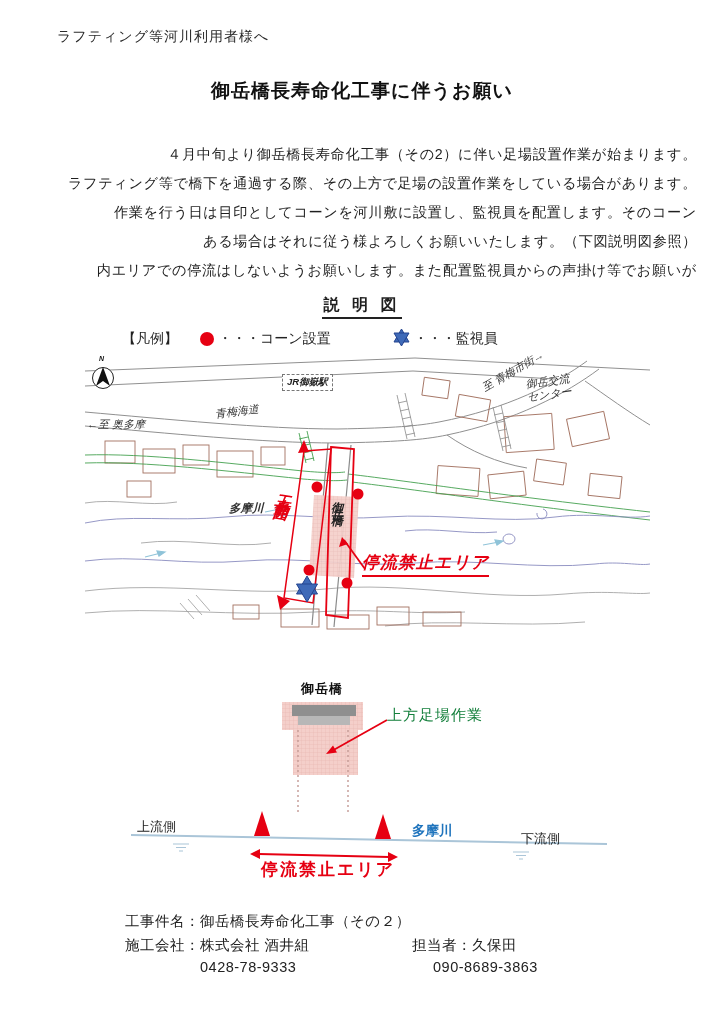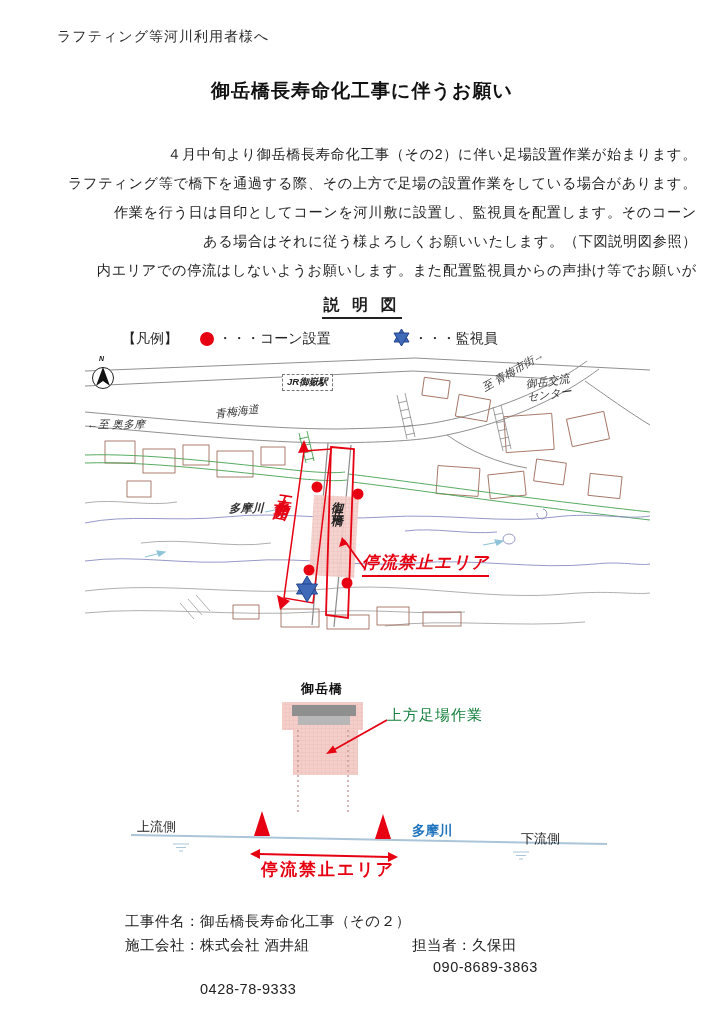--- a/index.html
+++ b/index.html
@@ -37,21 +37,21 @@
   .lbl-nostop-map { left:277px; top:196px; font-size:17px; font-weight:bold; color:#e60012; border-bottom:2px solid #e60012; padding-bottom:1px; letter-spacing:1px; }
   .lbl-cs-bridge { left:216px; top:8px; font-size:13px; font-weight:bold; letter-spacing:1px; color:#111; }
   .lbl-scaffold { left:302px; top:34px; font-size:15px; color:#15803d; letter-spacing:1px; }
   .lbl-upstream { left:52px; top:146px; font-size:13px; color:#222;text-align:right; }
   .lbl-river { left:327px; top:150px; font-size:13.5px; font-weight:bold; color:#1f74bd; }
   .lbl-downstream { left:436px; top:158px; font-size:13px; color:#222; }
   .lbl-nostop-cs { left:176px; top:186px; font-size:17px; font-weight:bold; color:#e60012; letter-spacing:2px; }
   .footer-line { font-size:14.5px; letter-spacing:0.5px; color:#222; }
   .f1 { left:125px; top:912px; }
   .f2a { left:125px; top:936px; } .f2b { left:378px; top:936px;margin-left:34px; }
-  .f3a { left:200px; top:959px;margin-top:22px; } .f3b { left:433px; top:959px; }
+  .f3a { left:200px; top:959px; } .f3b { left:433px; top:959px; }
 </style>
 </head>
 <body>
 
 <div class="page">
 
   <div class="abs hdr-note">ラフティング等河川利用者様へ</div>
   <div class="abs doc-title">御岳橋長寿命化工事に伴うお願い</div>
 
   <div class="abs body-block">

